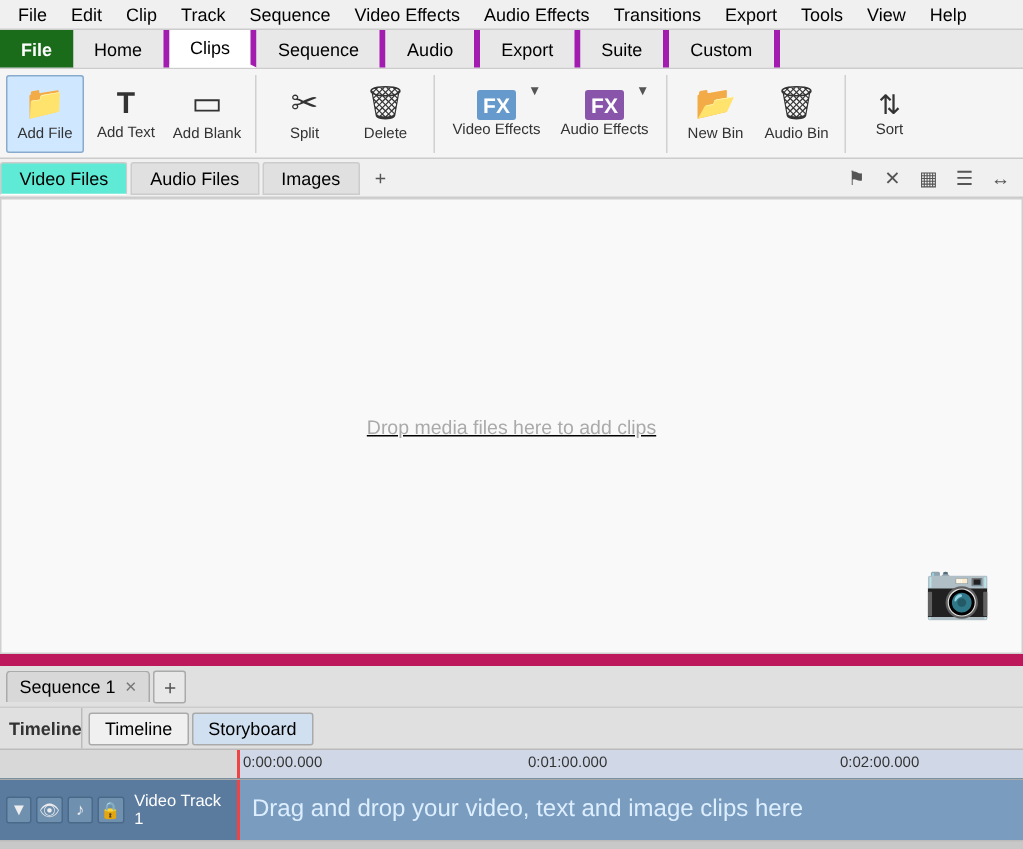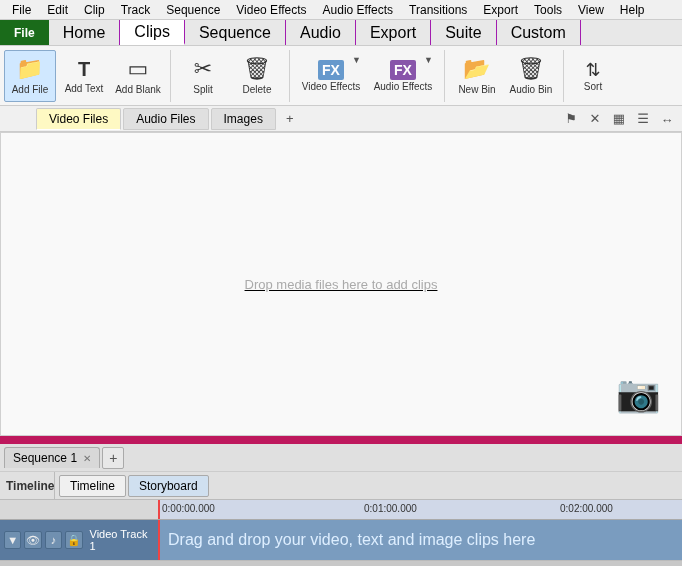--- a/index.html
+++ b/index.html
@@ -34,25 +34,25 @@
       color: white;
       padding: 4px 14px;
       font-size: 12px;
       font-weight: bold;
       display: flex;
       align-items: center;
       cursor: pointer;
     }
     .tab-item {
       padding: 4px 14px;
-      font-size: 16px;
-      display: flex;
-      align-items: center;
-      cursor: pointer;
-      border-right: 1px solid #a21caf;
+      font-size: 12px;
+      display: flex;
+      align-items: center;
+      cursor: pointer;
+      border-right: 4px solid #a21caf;
       background: #e8e8e8;
     }
     .tab-item.active {
       background: #fff;
       border-bottom: 2px solid #fff;
     }
 
     
     .toolbar {
       background: #f5f5f5;
@@ -142,23 +142,22 @@
     .clips-tab {
       padding: 3px 12px;
       font-size: 12px;
       cursor: pointer;
       border: 1px solid #ccc;
       background: #e0e0e0;
       margin-right: 2px;
       border-radius: 2px 2px 0 0;
     }
     .clips-tab.active {
-      background: #fef9c3;
+      background: #5eead4;
       border-bottom-color: #fff;
-      margin-left: 36px;
     }
     .clips-add {
       padding: 2px 8px;
       font-size: 13px;
       cursor: pointer;
       color: #555;
     }
     .icon-btn-sm {
       width: 22px; height: 22px;
       display: inline-flex; align-items: center; justify-content: center;
@@ -494,21 +493,21 @@
       <div class="timeline-view-btns">
         <div class="view-btn">Timeline</div>
         <div class="view-btn active">Storyboard</div>
       </div>
     </div>
 
     <div class="timeline-ruler">
       <div class="ruler-left-pad"></div>
       <div class="ruler-track">
         <span class="ruler-tick" style="left:2px;">0:00:00.000</span>
-        <span class="ruler-tick" style="left:204px;">0:01:00.000</span>
+        <span class="ruler-tick" style="left:192px;">0:01:00.000</span>
         <span class="ruler-tick" style="left:400px;">0:02:00.000</span>
       </div>
     </div>
 
     <div class="video-track">
       <div class="track-controls">
         <div class="track-control-btn">▼</div>
         <div class="track-control-btn">👁</div>
         <div class="track-control-btn">♪</div>
         <div class="track-control-btn">🔒</div>

